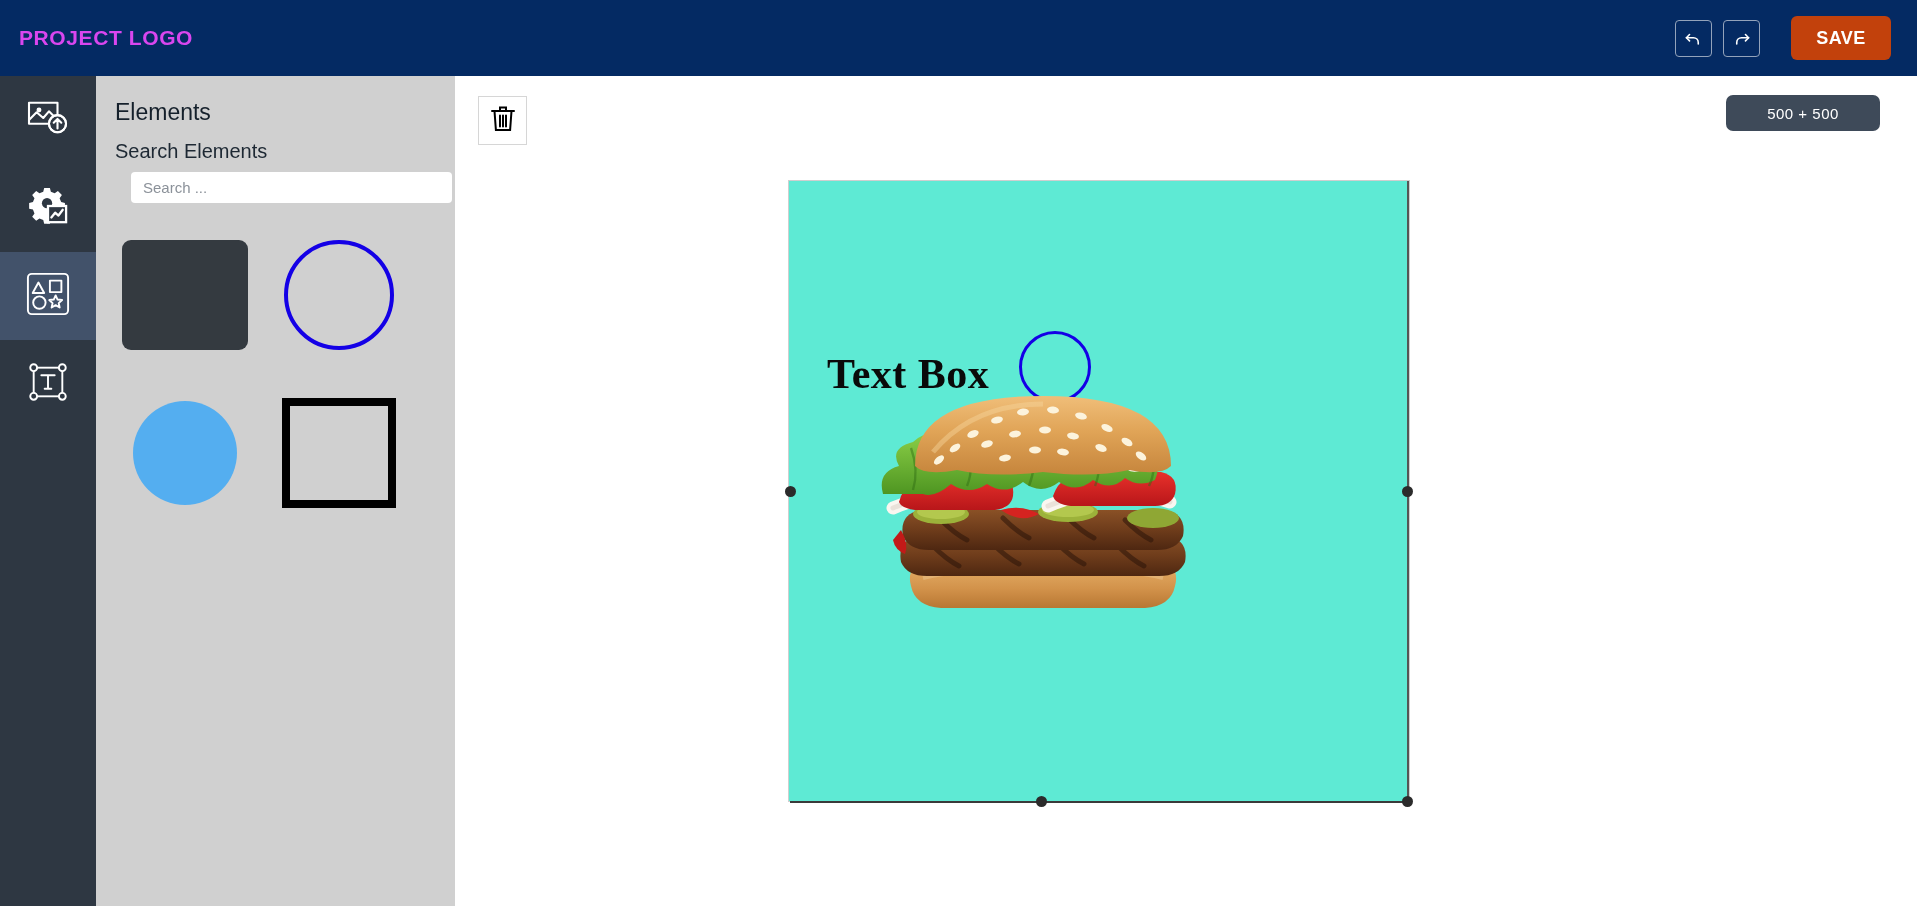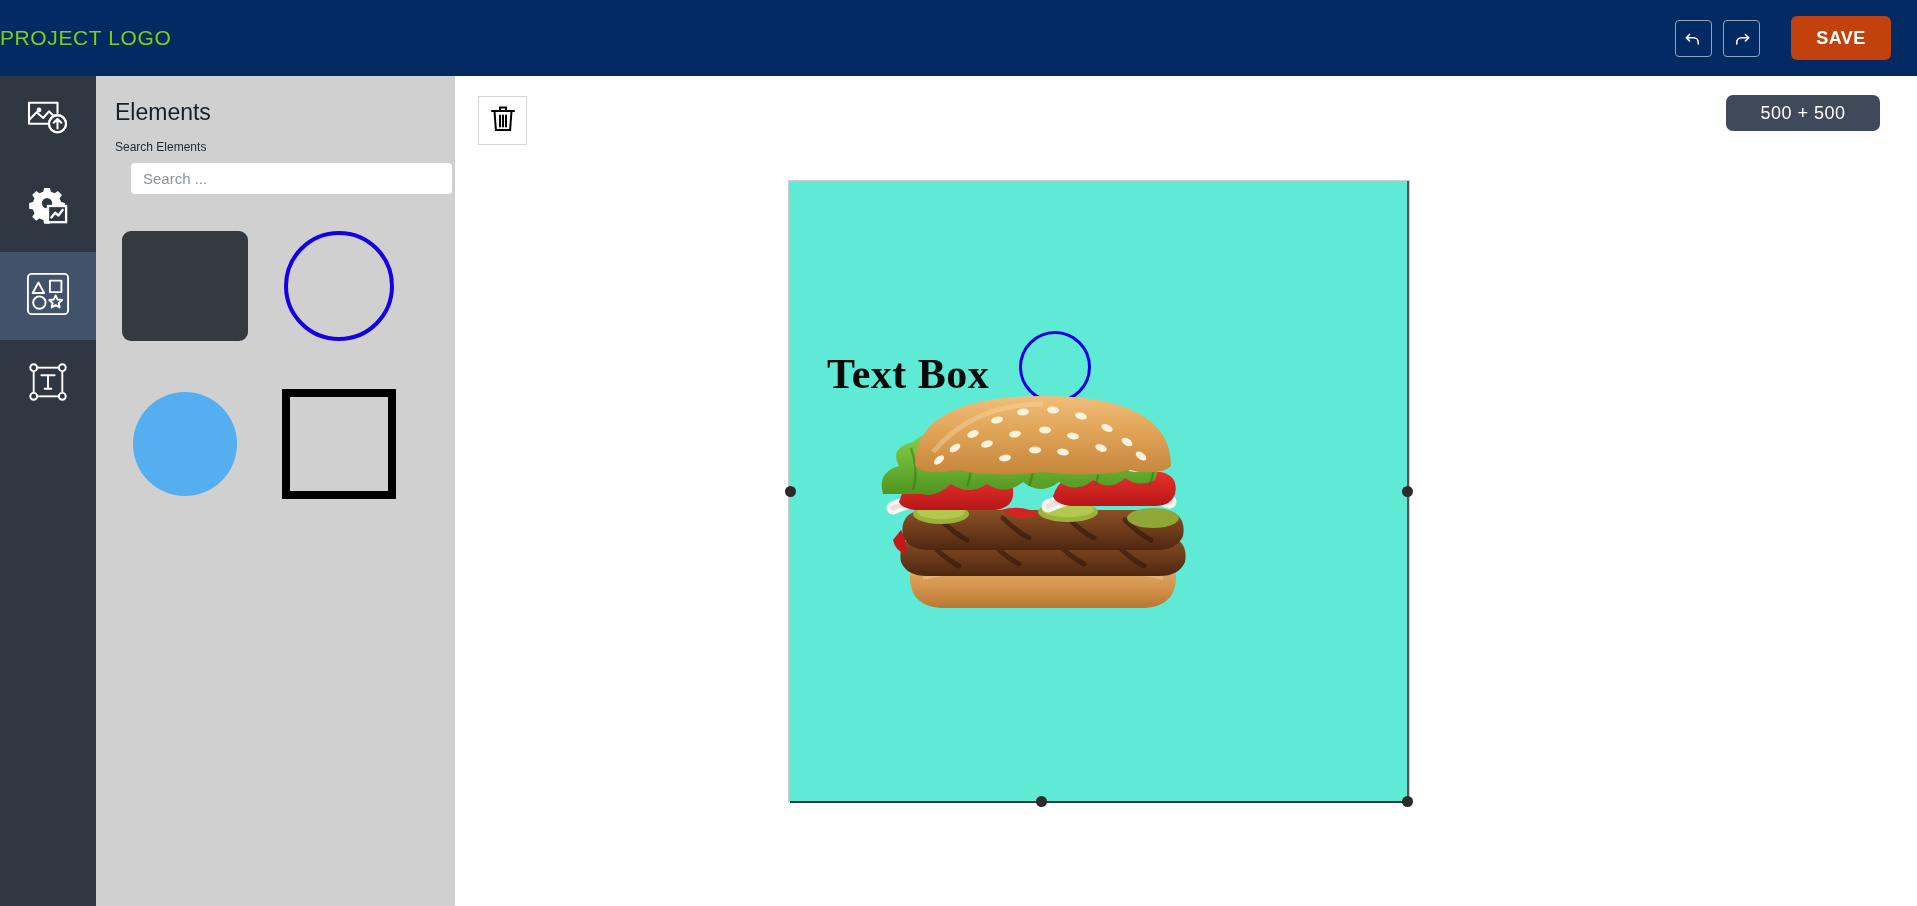--- a/index.html
+++ b/index.html
@@ -12,24 +12,25 @@
 
   
   .topbar {
     position: absolute; left: 0; top: 0;
     width: 1917px; height: 76px;
     background: #042A63;
     display: flex; align-items: center;
     z-index: 40;
   }
   .brand {
-    color: #84cc16;
+    color: #d946ef;
     font-size: 21px;
-    font-weight: 400;
+    font-weight: 700;
     letter-spacing: 0.6px;
+    margin-left: 19px;
   }
   .topbar-right {
     margin-left: auto;
     display: flex; align-items: center;
     gap: 11px;
     margin-right: 26px;
   }
   .icon-btn {
     width: 37px; height: 37px;
     border: 1px solid #93a3bb;
@@ -74,21 +75,21 @@
     z-index: 20;
   }
   .panel-title {
     margin: 23px 8px 0 19px;
     font-size: 23px;
     color: #15202b;
     font-weight: 400;
   }
   .panel-sublabel {
     margin: 14px 15px 0 19px;
-    font-size: 12px;
+    font-size: 20px;
     color: #1d2833;
   }
   .search-wrap { margin: 9px 0 0 19px; padding-left: 16px; }
   .search-input {
     width: 321px; height: 31px;
     background: #ffffff;
     border: none;
     border-radius: 4px;
     padding: 0 12px;
     font-size: 15px;
@@ -144,21 +145,21 @@
     background: #ffffff;
     display: flex; align-items: center; justify-content: center;
     cursor: pointer;
   }
   .size-badge {
     position: absolute; right: 37px; top: 19px;
     width: 154px; height: 36px;
     background: #3E4A59;
     border-radius: 7px;
     color: #ffffff;
-    font-size: 18px;
+    font-size: 15px;
     display: flex; align-items: center; justify-content: center;
     letter-spacing: 0.5px;
     cursor: pointer;
   }
 
   
   .canvas-wrap {
     position: absolute;
     left: 333px; top: 104px;
     width: 622px; height: 622px;

